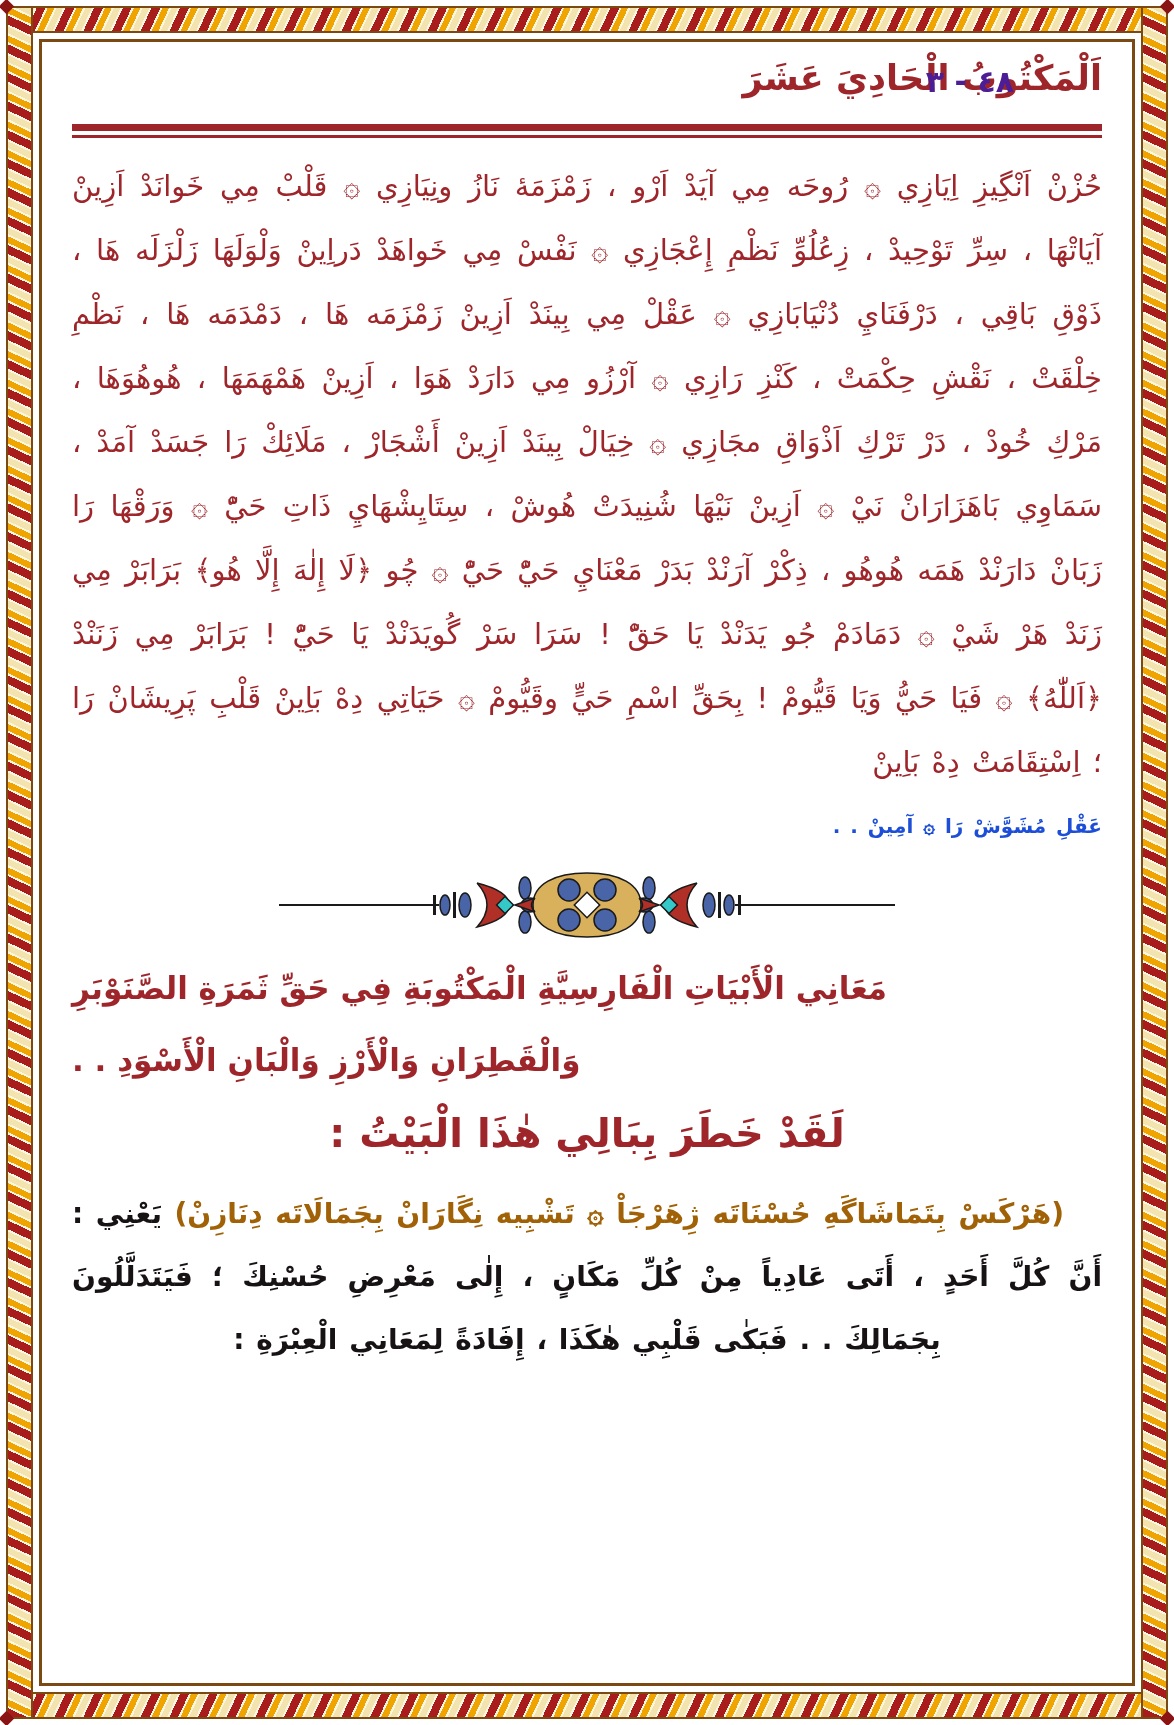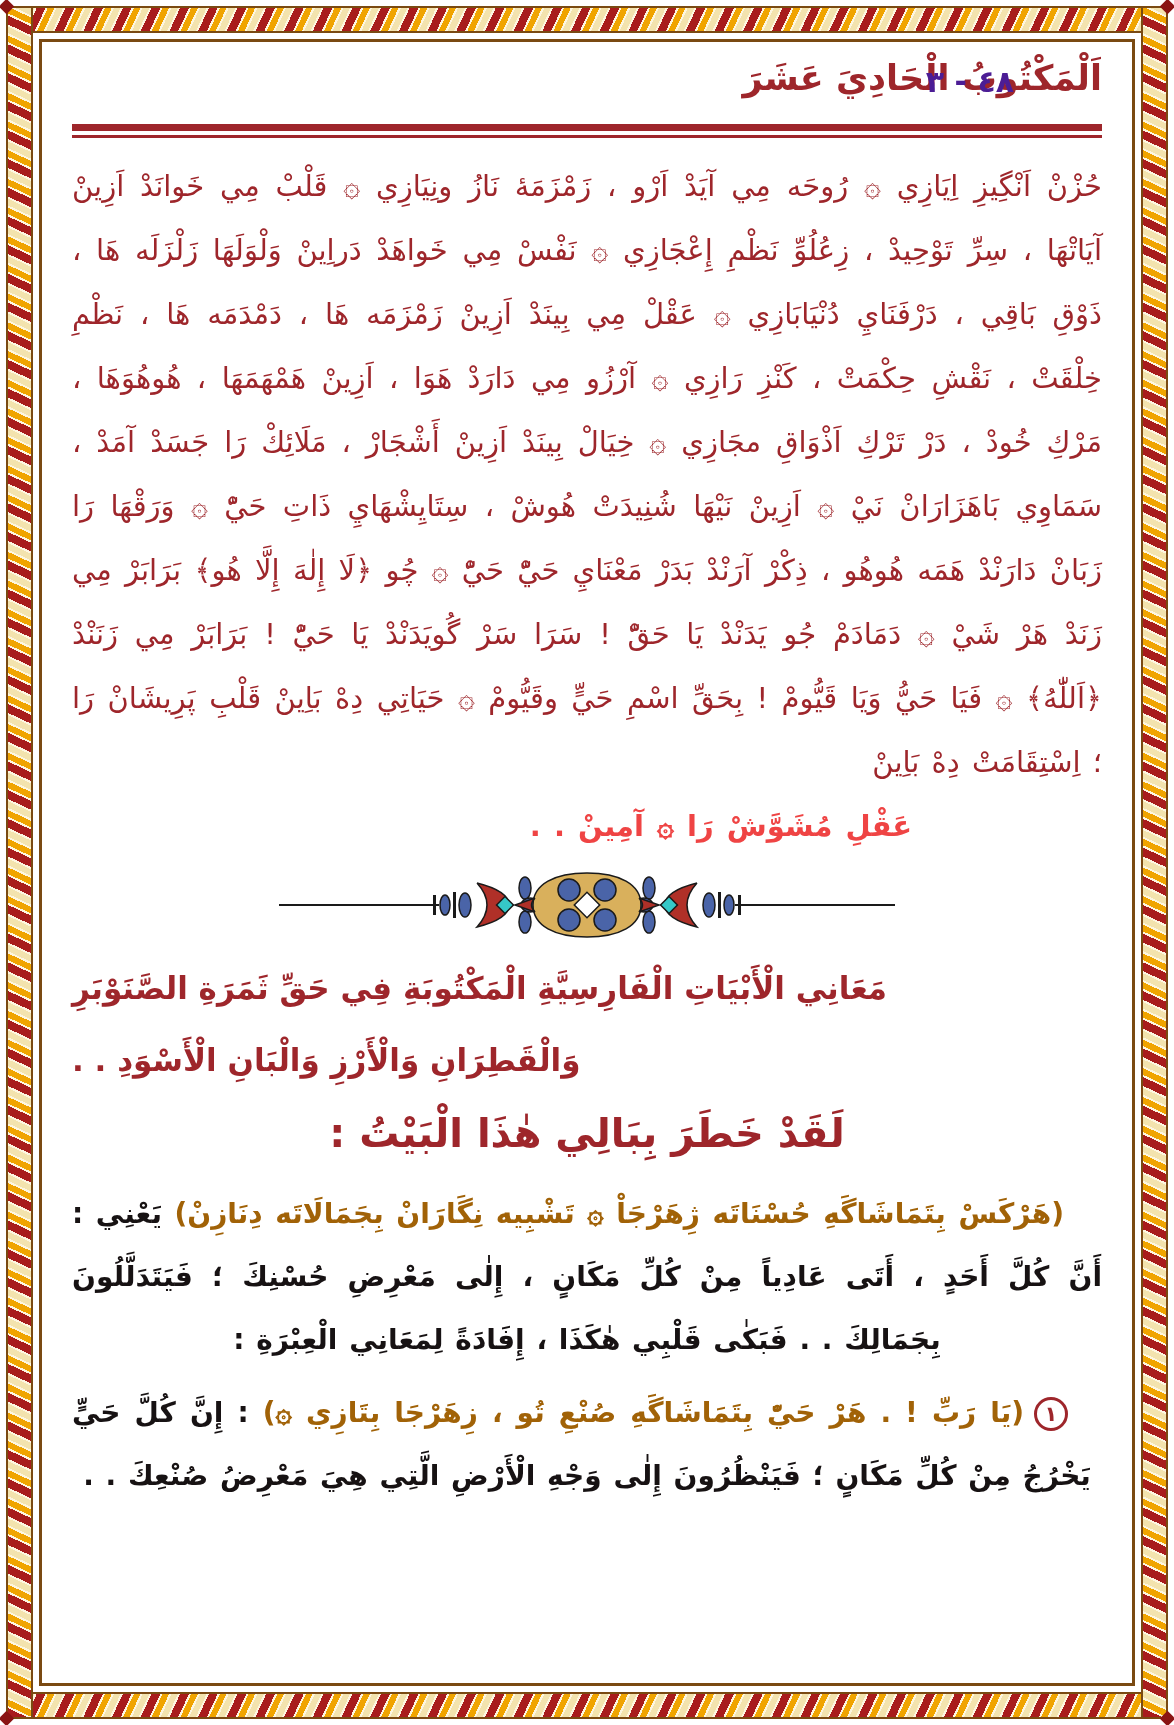--- a/index.html
+++ b/index.html
@@ -39,22 +39,22 @@
   .rule{margin-top:8px;}
   .rule .thick{height:7px;background:#9e262b;}
   .rule .thin{height:3px;background:#9e262b;margin-top:4px;}
 
   .poem{
     margin:16px 0 0;
     font-size:29px;font-weight:400;color:#9e262b;
     line-height:64px;text-align:justify;word-spacing:3px;
   }
   .poem-last{
-    font-size:29px;font-weight:700;color:#ef4444;line-height:64px;
-    direction:rtl;text-align:center;padding-left:268px;word-spacing:3px;
+    font-size:20px;font-weight:700;color:#1d4ed8;line-height:64px;
+    direction:rtl;text-align:right;padding-left:268px;word-spacing:3px;
   }
 
   .divider{ text-align:center;margin:10px 0 6px; }
 
   .sec-head{margin:0;text-align:left;font-size:31px;font-weight:700;color:#9e262b;line-height:72px;}
   .sec-intro{margin-top:2px;text-align:center;font-size:40px;font-weight:700;color:#9e262b;line-height:70px;}
 
   .expl{
     margin:14px 0 0;font-size:28px;font-weight:700;line-height:63px;
     text-align:justify;text-align-last:center;text-indent:38px;word-spacing:2px;
@@ -131,17 +131,16 @@
         </g>
       </svg>
     </div>
 
     <h2 class="sec-head">مَعَانِي الْأَبْيَاتِ الْفَارِسِيَّةِ الْمَكْتُوبَةِ فِي حَقِّ ثَمَرَةِ الصَّنَوْبَرِ</h2>
     <h2 class="sec-head">وَالْقَطِرَانِ وَالْأَرْزِ وَالْبَانِ الْأَسْوَدِ . .</h2>
     <div class="sec-intro">لَقَدْ خَطَرَ بِبَالِي هٰذَا الْبَيْتُ :</div>
 
     <p class="expl"><span class="maroon">(هَرْكَسْ بِتَمَاشَاگَهِ حُسْنَاتَه ژِهَرْجَاْ ۞ تَشْبِيه نِگَارَانْ بِجَمَالَاتَه دِنَازِنْ)</span><span class="blacktxt"> يَعْنِي : أَنَّ كُلَّ أَحَدٍ ، أَتَى عَادِياً مِنْ كُلِّ مَكَانٍ ، إِلٰى مَعْرِضِ حُسْنِكَ ؛ فَيَتَدَلَّلُونَ بِجَمَالِكَ . . فَبَكٰى قَلْبِي هٰكَذَا ، إِفَادَةً لِمَعَانِي الْعِبْرَةِ :</span></p>
 
-    <p class="item"><span class="circ-num">١</span><span class="maroon">(يَا رَبِّ ! . هَرْ حَيّْ بِتَمَاشَاگَهِ صُنْعِ تُو ، زِهَرْجَا بِتَازِي ۞)</span><span class="blacktxt"> : إِنَّ كُلَّ حَيٍّ يَخْرُجُ مِنْ كُلِّ مَكَانٍ ؛ فَيَنْظُرُونَ إِلٰى وَجْهِ الْأَرْضِ الَّتِي هِيَ مَعْرِضُ صُنْعِكَ . .</span></p>
 
 
   </div>
 </div>
 
 </body></html>

